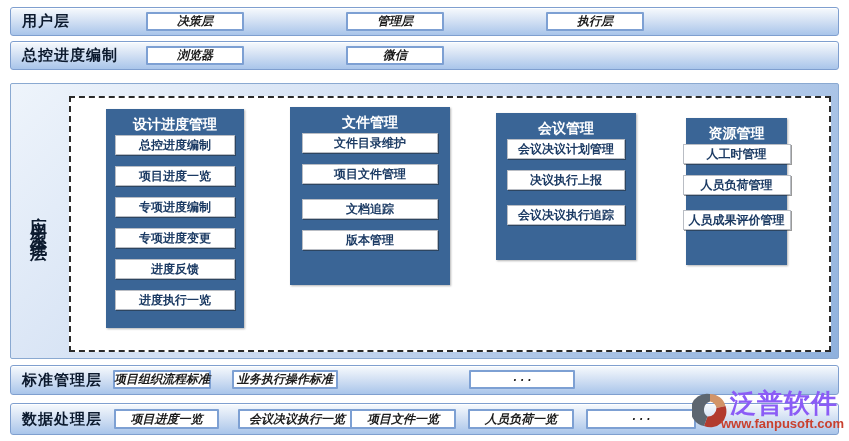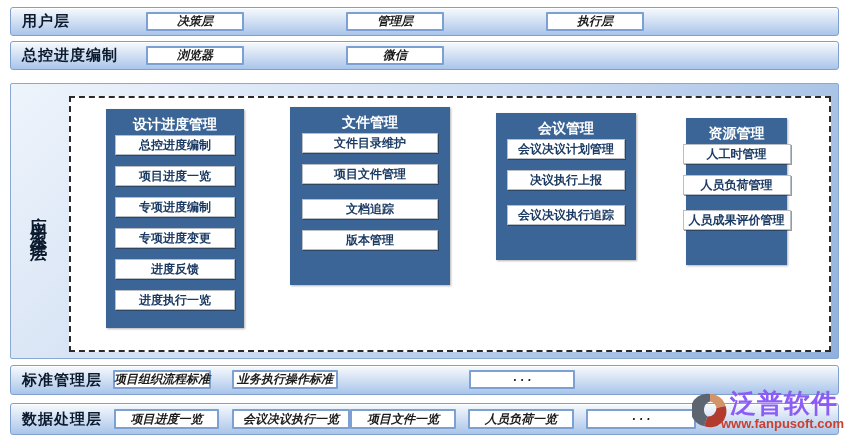--- a/index.html
+++ b/index.html
@@ -143,21 +143,21 @@
   <div class="bar" id="bar-standard">
     <span class="bar-label">标准管理层</span>
     <button class="bar-btn" style="left:102px;width:98px">项目组织流程标准</button>
     <button class="bar-btn" style="left:221px;width:106px">业务执行操作标准</button>
     <button class="bar-btn" style="left:458px;width:106px">· · ·</button>
   </div>
 
   <div class="bar" id="bar-data">
     <span class="bar-label">数据处理层</span>
     <button class="bar-btn" style="left:103px;width:105px">项目进度一览</button>
-    <button class="bar-btn" style="left:221px;width:118px">会议决议执行一览</button>
+    <button class="bar-btn" style="left:227px;width:118px">会议决议执行一览</button>
     <button class="bar-btn" style="left:339px;width:106px">项目文件一览</button>
     <button class="bar-btn" style="left:457px;width:106px">人员负荷一览</button>
     <button class="bar-btn" style="left:575px;width:110px">· · ·</button>
   </div>
 
   <div class="watermark">
     <span class="wm-logo">
       <svg viewBox="0 0 36 36" width="36" height="36">
         <path d="M18 2 A16 16 0 0 1 33.5 14 L24.5 16 A8.5 8.5 0 0 0 18 9.5 Z" fill="#d29468"></path>
         <path d="M33.5 14 A16 16 0 0 1 12 34 L15.5 24.5 A8.5 8.5 0 0 0 24.5 16 Z" fill="#b23b2e"></path>

